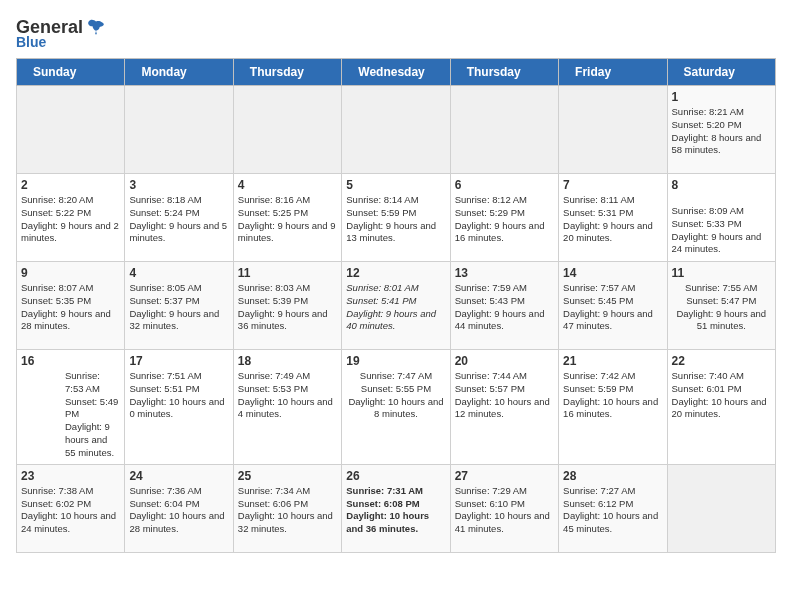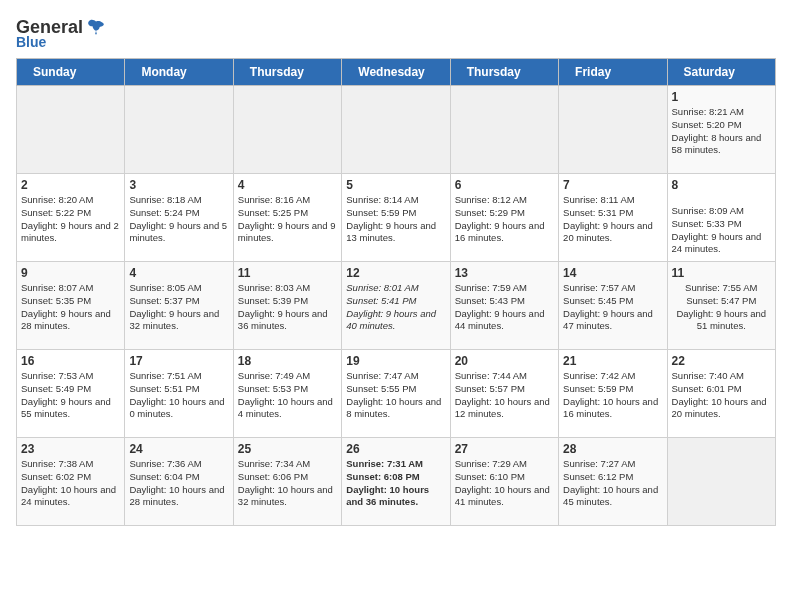--- a/index.html
+++ b/index.html
@@ -208,39 +208,39 @@
         <td>
           <span class="day-number">11</span>
           <div class="day-info" style="white-space: pre-line; text-align: center;">Sunrise: 7:55 AM
 Sunset: 5:47 PM
 Daylight: 9 hours and 51 minutes.</div>
         </td>
       </tr>
       <tr>
         <td>
           <span class="day-number">16</span>
-          <div class="day-info" style="white-space: pre-line;">Sunrise: 7:53 AM
+          <div class="day-info" style="white-space: pre-line; margin-left: 44px;">Sunrise: 7:53 AM
 Sunset: 5:49 PM
 Daylight: 9 hours and 55 minutes.</div>
         </td>
         <td>
           <span class="day-number">17</span>
           <div class="day-info" style="white-space: pre-line;">Sunrise: 7:51 AM
 Sunset: 5:51 PM
 Daylight: 10 hours and 0 minutes.</div>
         </td>
         <td>
           <span class="day-number">18</span>
           <div class="day-info" style="white-space: pre-line;">Sunrise: 7:49 AM
 Sunset: 5:53 PM
 Daylight: 10 hours and 4 minutes.</div>
         </td>
         <td>
           <span class="day-number">19</span>
-          <div class="day-info" style="white-space: pre-line;">Sunrise: 7:47 AM
+          <div class="day-info" style="white-space: pre-line; text-align: center;">Sunrise: 7:47 AM
 Sunset: 5:55 PM
 Daylight: 10 hours and 8 minutes.</div>
         </td>
         <td>
           <span class="day-number">20</span>
           <div class="day-info" style="white-space: pre-line;">Sunrise: 7:44 AM
 Sunset: 5:57 PM
 Daylight: 10 hours and 12 minutes.</div>
         </td>
         <td>

